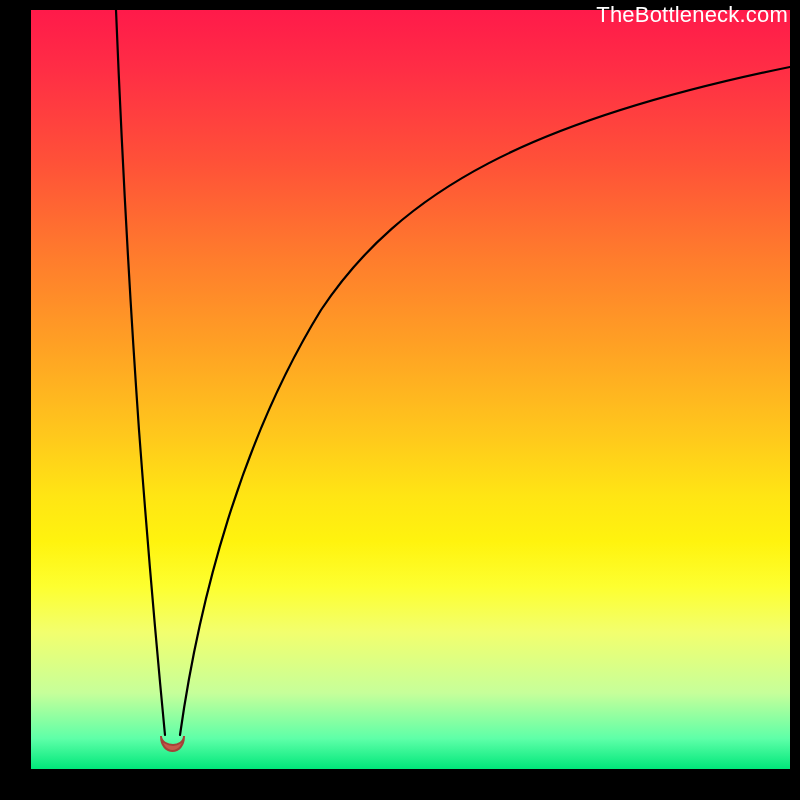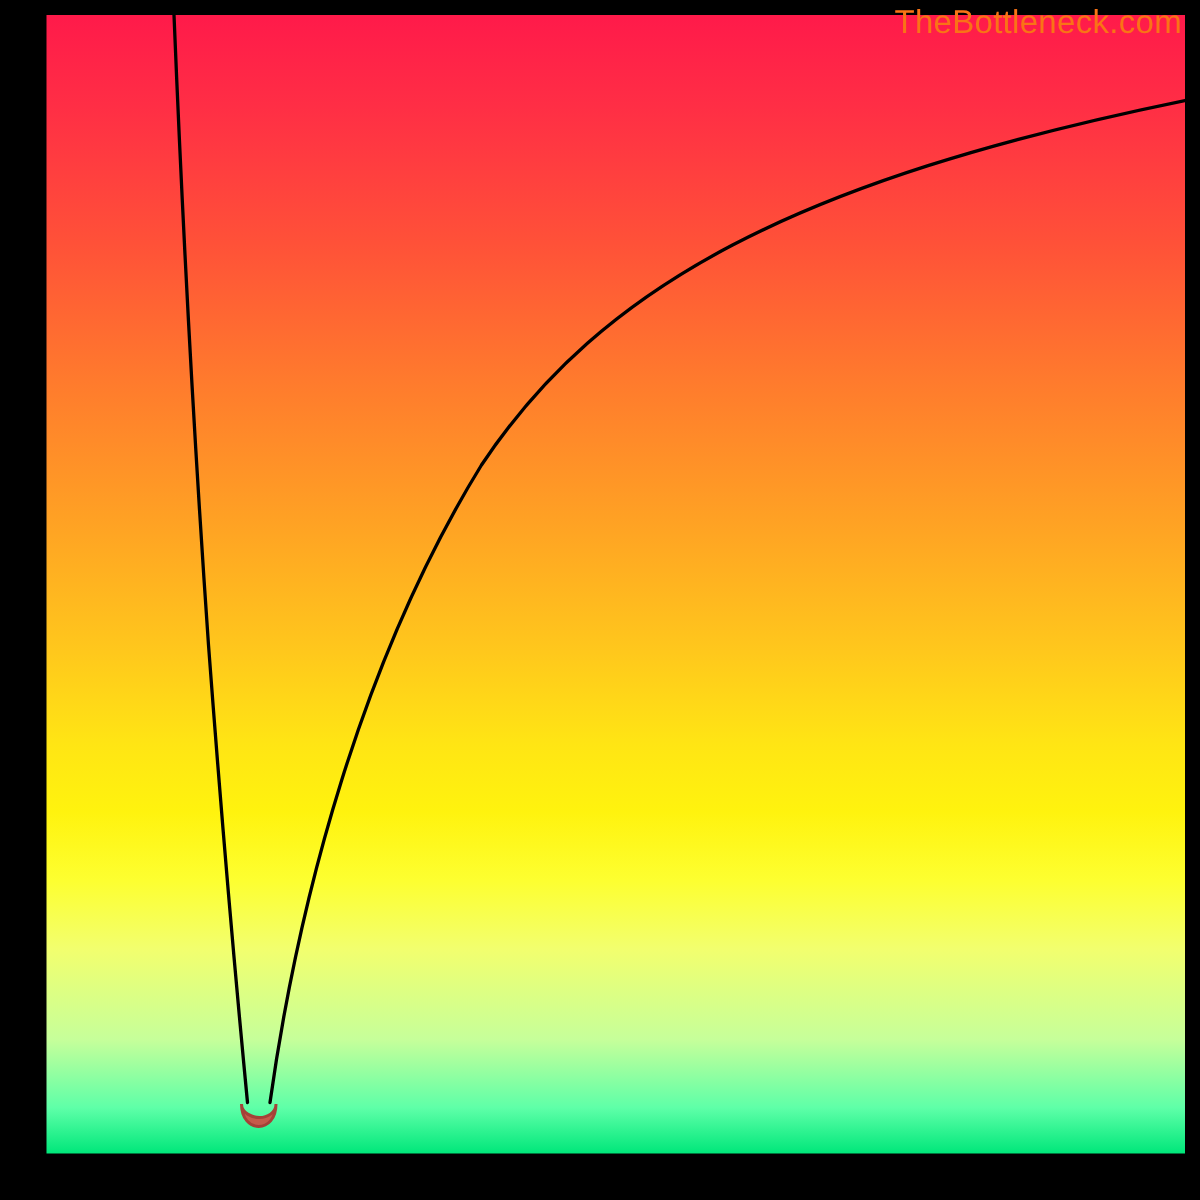--- a/index.html
+++ b/index.html
@@ -45,21 +45,21 @@
     top: 0;
     width: 759px;
     height: 759px;
   }
   .watermark {
     position: absolute;
     right: 12px;
     top: 2px;
     font-size: 22px;
     font-weight: 500;
-    color: #f97316;
+    color: #ffffff;
     letter-spacing: 0.2px;
     user-select: none;
   }
 </style>
 </head>
 <body>
 
 <div class="frame">
 
   <div class="plot-area">

